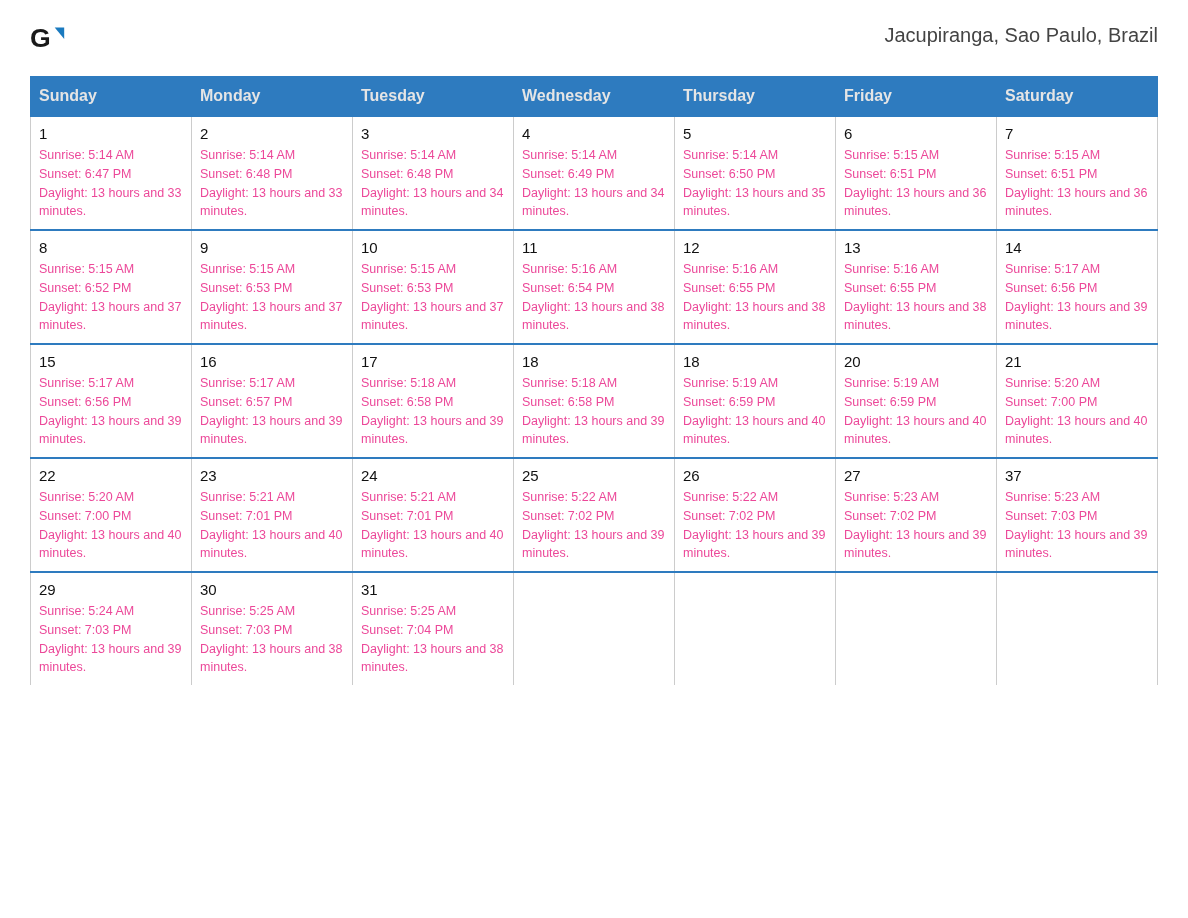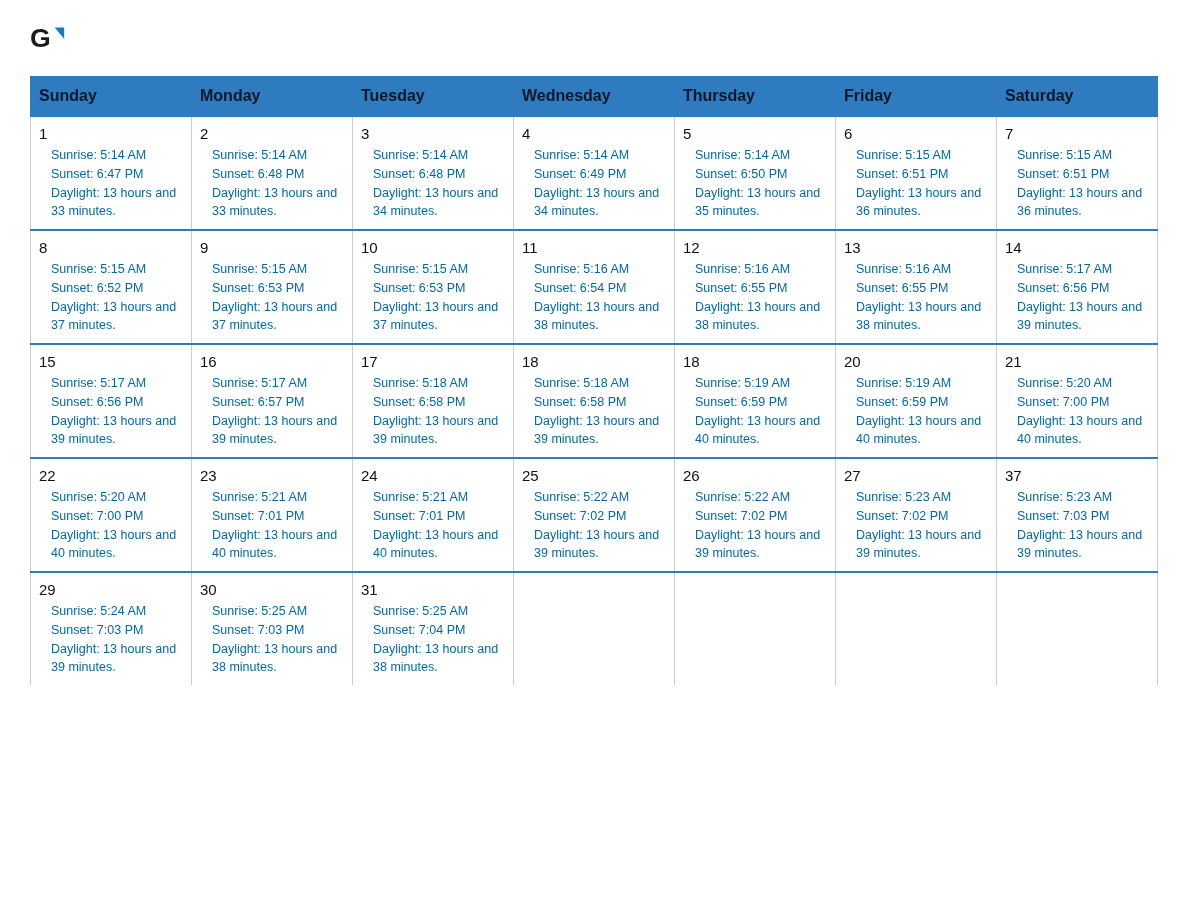--- a/index.html
+++ b/index.html
@@ -35,21 +35,21 @@
       color: #444;
       margin-top: 4px;
     }
     .calendar-table {
       width: 100%;
       border-collapse: collapse;
       table-layout: fixed;
     }
     .calendar-table thead th {
       background-color: #2e7bbf;
-      color: #0f172a;
+      color: #e5e5e5;
       font-size: 16px;
       font-weight: bold;
       padding: 10px 8px;
       text-align: left;
       border: 1px solid #2e7bbf;
     }
     .calendar-table tbody td {
       vertical-align: top;
       padding: 8px;
       font-size: 12.5px;
@@ -70,23 +70,22 @@
     }
     .day-number {
       font-size: 15px;
       font-weight: normal;
       display: block;
       margin-bottom: 4px;
       color: #111;
     }
     .day-info {
       font-size: 12.5px;
-      color: #0369a1;
+      color: #ec4899;
       line-height: 1.5;
-      margin-left: 12px;
     }
     .empty-cell {
       background: #fff;
     }
     .logo-wrapper {
       display: flex;
       flex-direction: column;
       align-items: flex-start;
     }
     .logo-row {
@@ -101,20 +100,21 @@
   <div class="logo-wrapper">
     <div class="logo-row">
 
       <svg class="logo-icon" viewBox="0 0 40 40" xmlns="http://www.w3.org/2000/svg">
         <text x="0" y="28" font-size="28" font-weight="bold" fill="#1a1a1a" font-family="Arial">G</text>
         <polygon points="26,8 36,8 36,20" fill="#1a7abf"></polygon>
       </svg>
     </div>
   </div>
   <div class="title-area">
+    <div class="location-title">Jacupiranga, Sao Paulo, Brazil</div>
   </div>
 </div>
 
 <table class="calendar-table">
   <thead>
     <tr id="header-row">
         <th>Sunday</th>
         <th>Monday</th>
         <th>Tuesday</th>
         <th>Wednesday</th>

